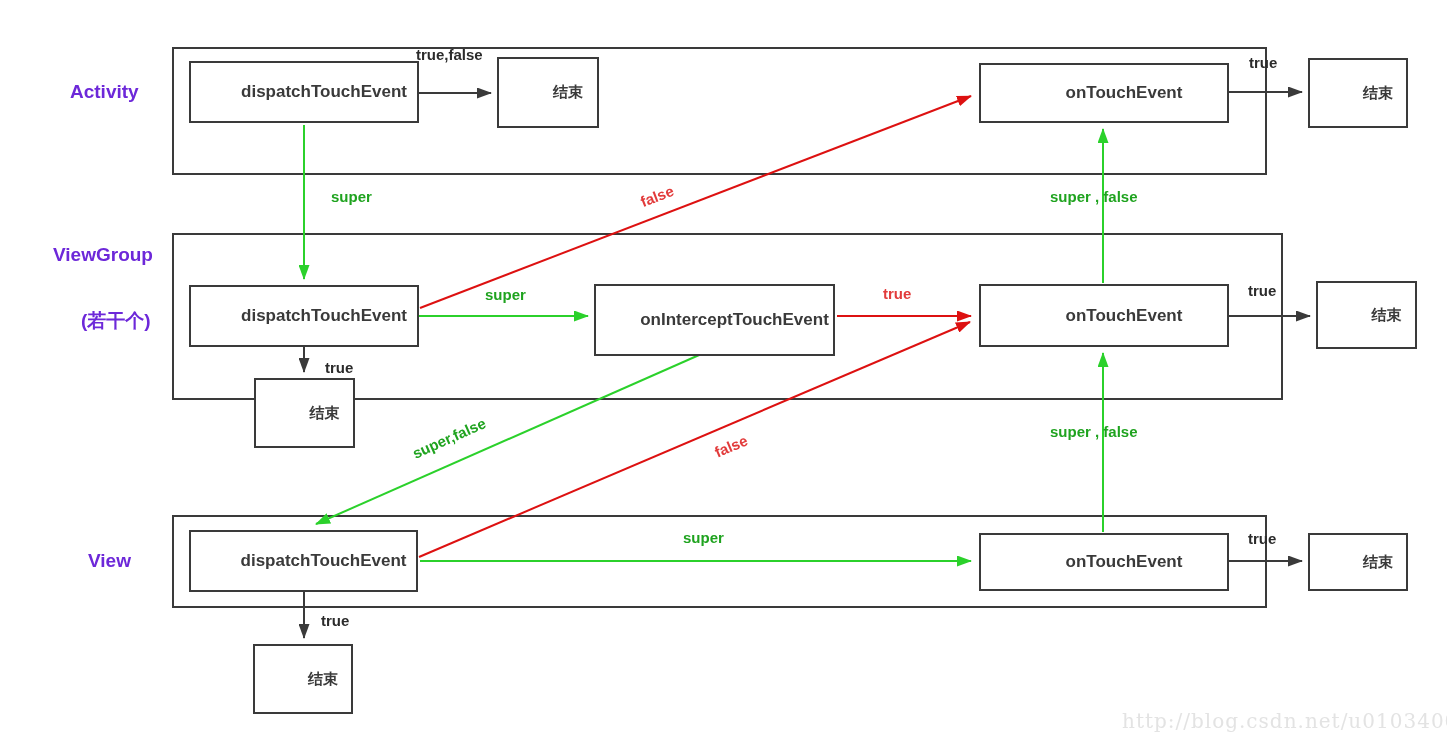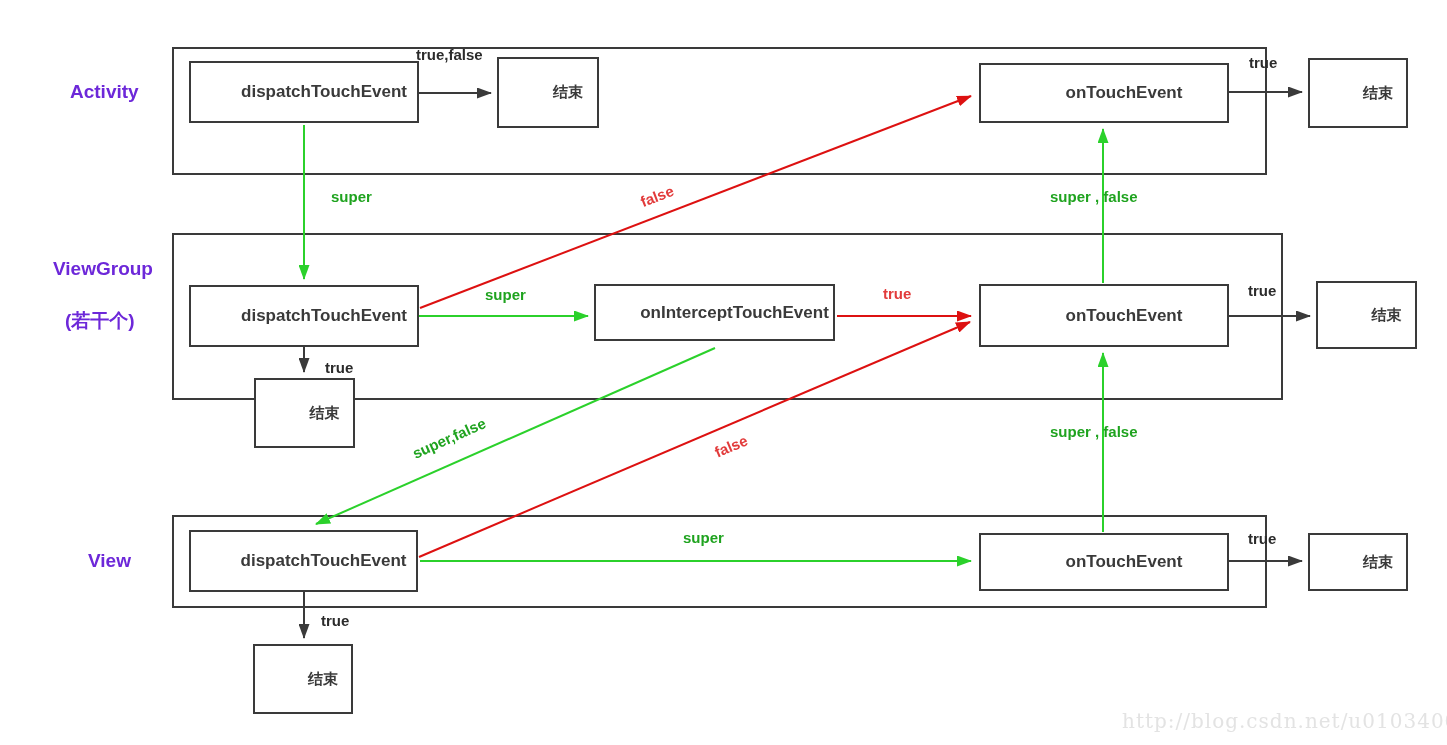--- a/index.html
+++ b/index.html
@@ -31,22 +31,22 @@
 </head>
 <body>
 
 <div id="stage">
 
   <div class="lane" style="left:172px;top:47px;width:1095px;height:128px"></div>
   <div class="lane" style="left:172px;top:233px;width:1111px;height:167px"></div>
   <div class="lane" style="left:172px;top:515px;width:1095px;height:93px"></div>
 
   <div class="lane-label" style="left:70px;top:81px">Activity</div>
-  <div class="lane-label" style="left:53px;top:258px">ViewGroup</div>
-  <div class="lane-label" style="left:65px;top:308px">(若干个)</div>
+  <div class="lane-label" style="left:53px;top:244px">ViewGroup</div>
+  <div class="lane-label" style="left:81px;top:308px">(若干个)</div>
   <div class="lane-label" style="left:88px;top:550px">View</div>
 
   <svg class="wires">
     <defs>
       <marker id="mBlack" markerUnits="userSpaceOnUse" markerWidth="15" markerHeight="11" refX="14" refY="5.5" orient="auto">
           <path d="M0,0 L15,5.5 L0,11 Z" fill="#3a3a3a"></path>
         </marker>
       <marker id="mGreen" markerUnits="userSpaceOnUse" markerWidth="15" markerHeight="11" refX="14" refY="5.5" orient="auto">
           <path d="M0,0 L15,5.5 L0,11 Z" fill="#2bd12b"></path>
         </marker>
@@ -73,21 +73,21 @@
     <line x1="837" y1="316" x2="971" y2="316" stroke="#dd1111" stroke-width="2" marker-end="url(#mRed)"></line>
     <line x1="419" y1="557" x2="970" y2="322" stroke="#dd1111" stroke-width="2" marker-end="url(#mRed)"></line>
   </svg>
 
   <div class="node" style="left:189px;top:61px;width:230px;height:62px">dispatchTouchEvent</div>
   <div class="node end" style="left:497px;top:57px;width:102px;height:71px">结束</div>
   <div class="node" style="left:979px;top:63px;width:250px;height:60px">onTouchEvent</div>
   <div class="node end" style="left:1308px;top:58px;width:100px;height:70px">结束</div>
 
   <div class="node" style="left:189px;top:285px;width:230px;height:62px">dispatchTouchEvent</div>
-  <div class="node" style="left:594px;top:284px;width:241px;height:57px">onInterceptTouchEvent</div>
+  <div class="node" style="left:594px;top:284px;width:241px;height:72px">onInterceptTouchEvent</div>
   <div class="node" style="left:979px;top:284px;width:250px;height:63px">onTouchEvent</div>
   <div class="node end" style="left:254px;top:378px;width:101px;height:70px">结束</div>
   <div class="node end" style="left:1316px;top:281px;width:101px;height:68px">结束</div>
 
   <div class="node" style="left:189px;top:530px;width:229px;height:62px">dispatchTouchEvent</div>
   <div class="node" style="left:979px;top:533px;width:250px;height:58px">onTouchEvent</div>
   <div class="node end" style="left:1308px;top:533px;width:100px;height:58px">结束</div>
   <div class="node end" style="left:253px;top:644px;width:100px;height:70px">结束</div>
 
   <div class="elabel black" style="left:416px;top:46px">true,false</div>

